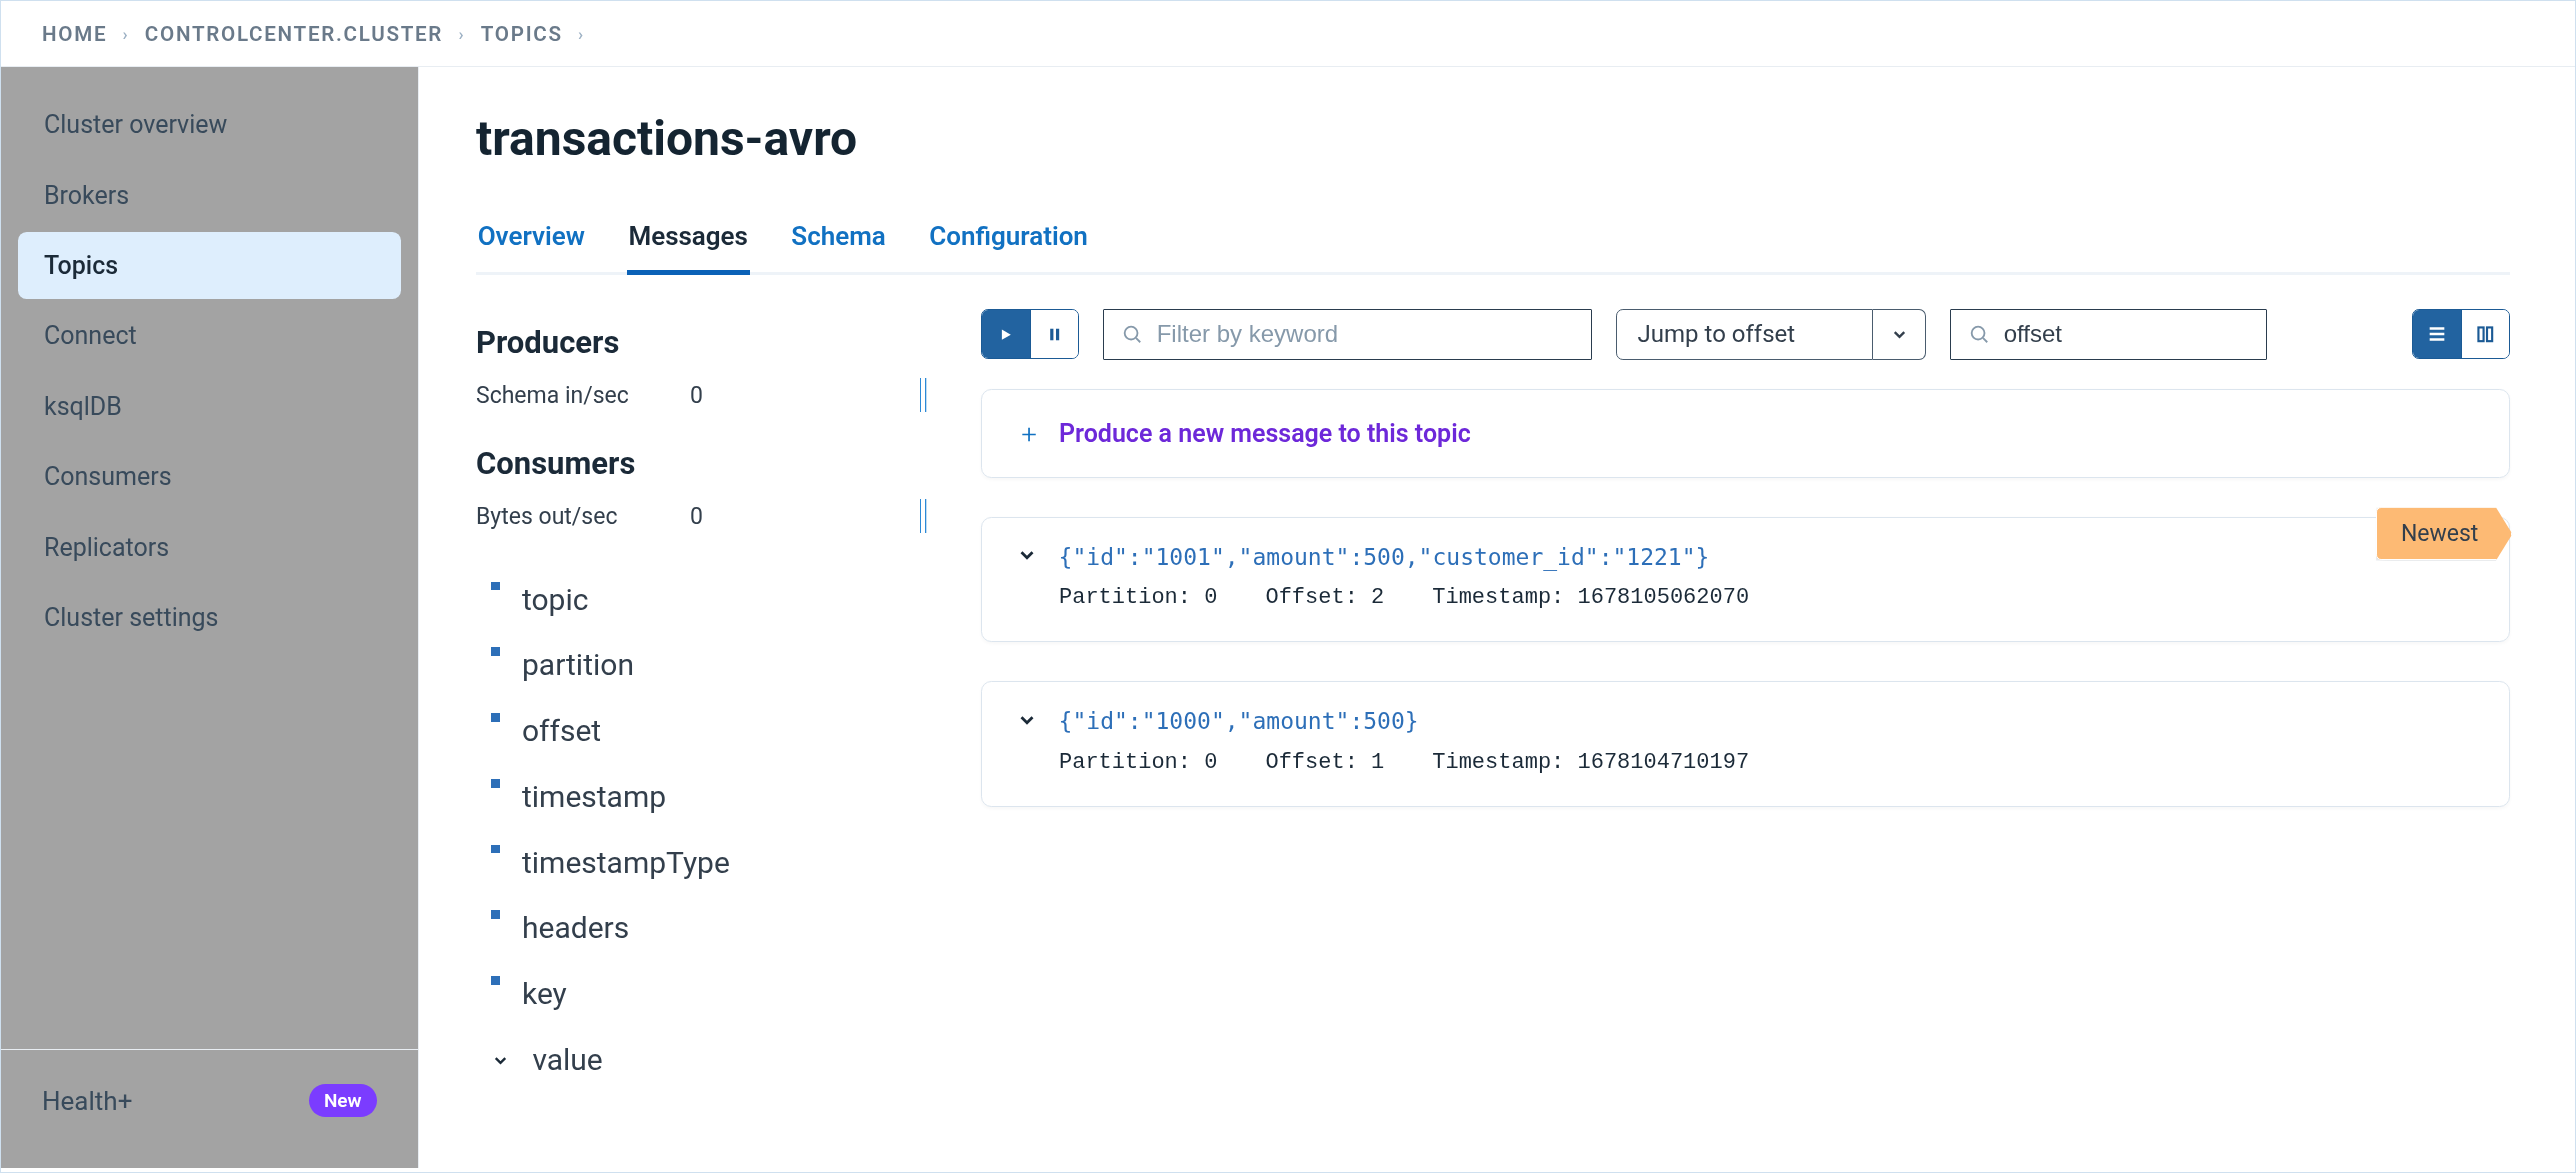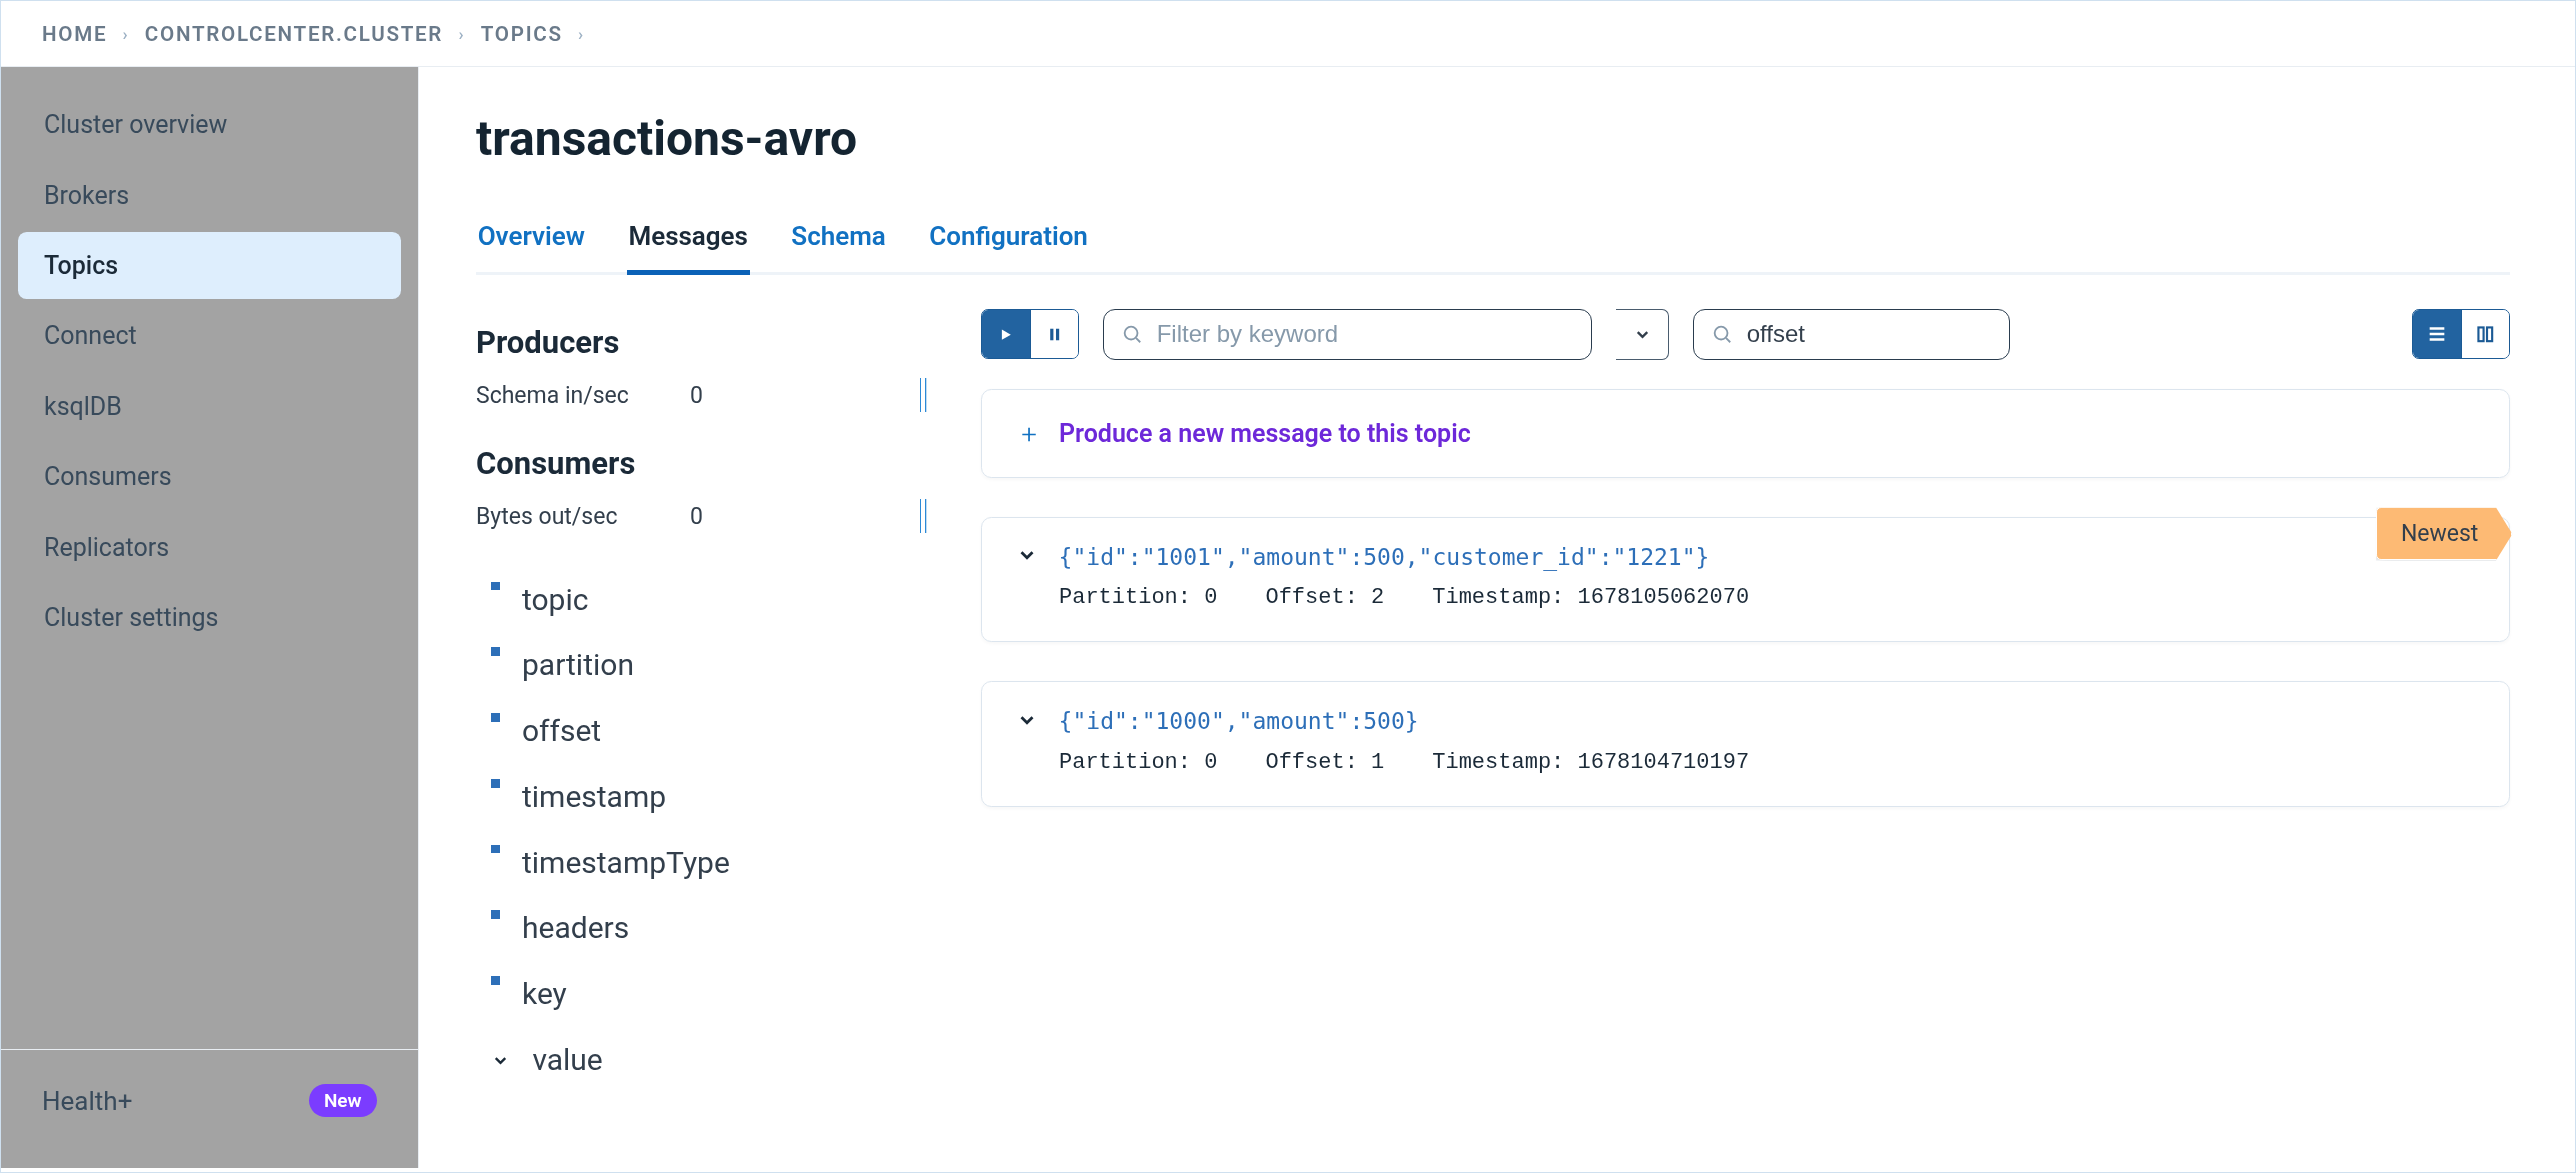--- a/index.html
+++ b/index.html
@@ -100,21 +100,21 @@
     display:flex; border:1.7px solid #1b5a95; border-radius:6.9px; overflow:hidden;
   }
   .pp-btn {
     width:48px; height:48px; display:flex; align-items:center; justify-content:center;
     cursor:pointer; font-size:19px;
   }
   .pp-play { background:#2263a0; color:#fff; }
   .pp-pause { background:#fff; color:#1b5a95; border-left:1.7px solid #1b5a95; }
 
   .input-wrap {
-    display:flex; align-items:center; border:1.7px solid #2a3c4e; border-radius:12px;
+    display:flex; align-items:center; border:1.7px solid #2a3c4e; border-radius:1px;
     height:51px; padding: 0 17px; background:#fff;
   }
   .input-wrap input {
     border:none; outline:none; font-size:24px; color:#333f4c; background:transparent; width:100%;
   }
   .input-wrap input::placeholder { color:#8699aa; }
   .search-ic { color:#8699aa; margin-right:13.7px; display:flex; }
   .filter-box { width: 489px; }
   .offset-search { width: 317px; }
 
@@ -292,20 +292,21 @@
             <span class="search-ic">
               <svg width="22" height="22" viewBox="0 0 24 24" fill="none" stroke="currentColor" stroke-width="2">
                   <circle cx="11" cy="11" r="7"></circle>
                   <line x1="21" y1="21" x2="16.5" y2="16.5"></line>
                 </svg>
             </span>
             <input placeholder="Filter by keyword" style="">
           </div>
 
           <div class="jump-wrap">
+            <div class="jump-main">Jump to offset</div>
             <div class="jump-chev">
               <svg width="19" height="19" viewBox="0 0 24 24" fill="none" stroke="#333f4c" stroke-width="3">
                   <polyline points="6 9 12 15 18 9"></polyline>
                 </svg>
             </div>
           </div>
 
           <div class="input-wrap offset-search">
             <span class="search-ic">
               <svg width="22" height="22" viewBox="0 0 24 24" fill="none" stroke="currentColor" stroke-width="2">

